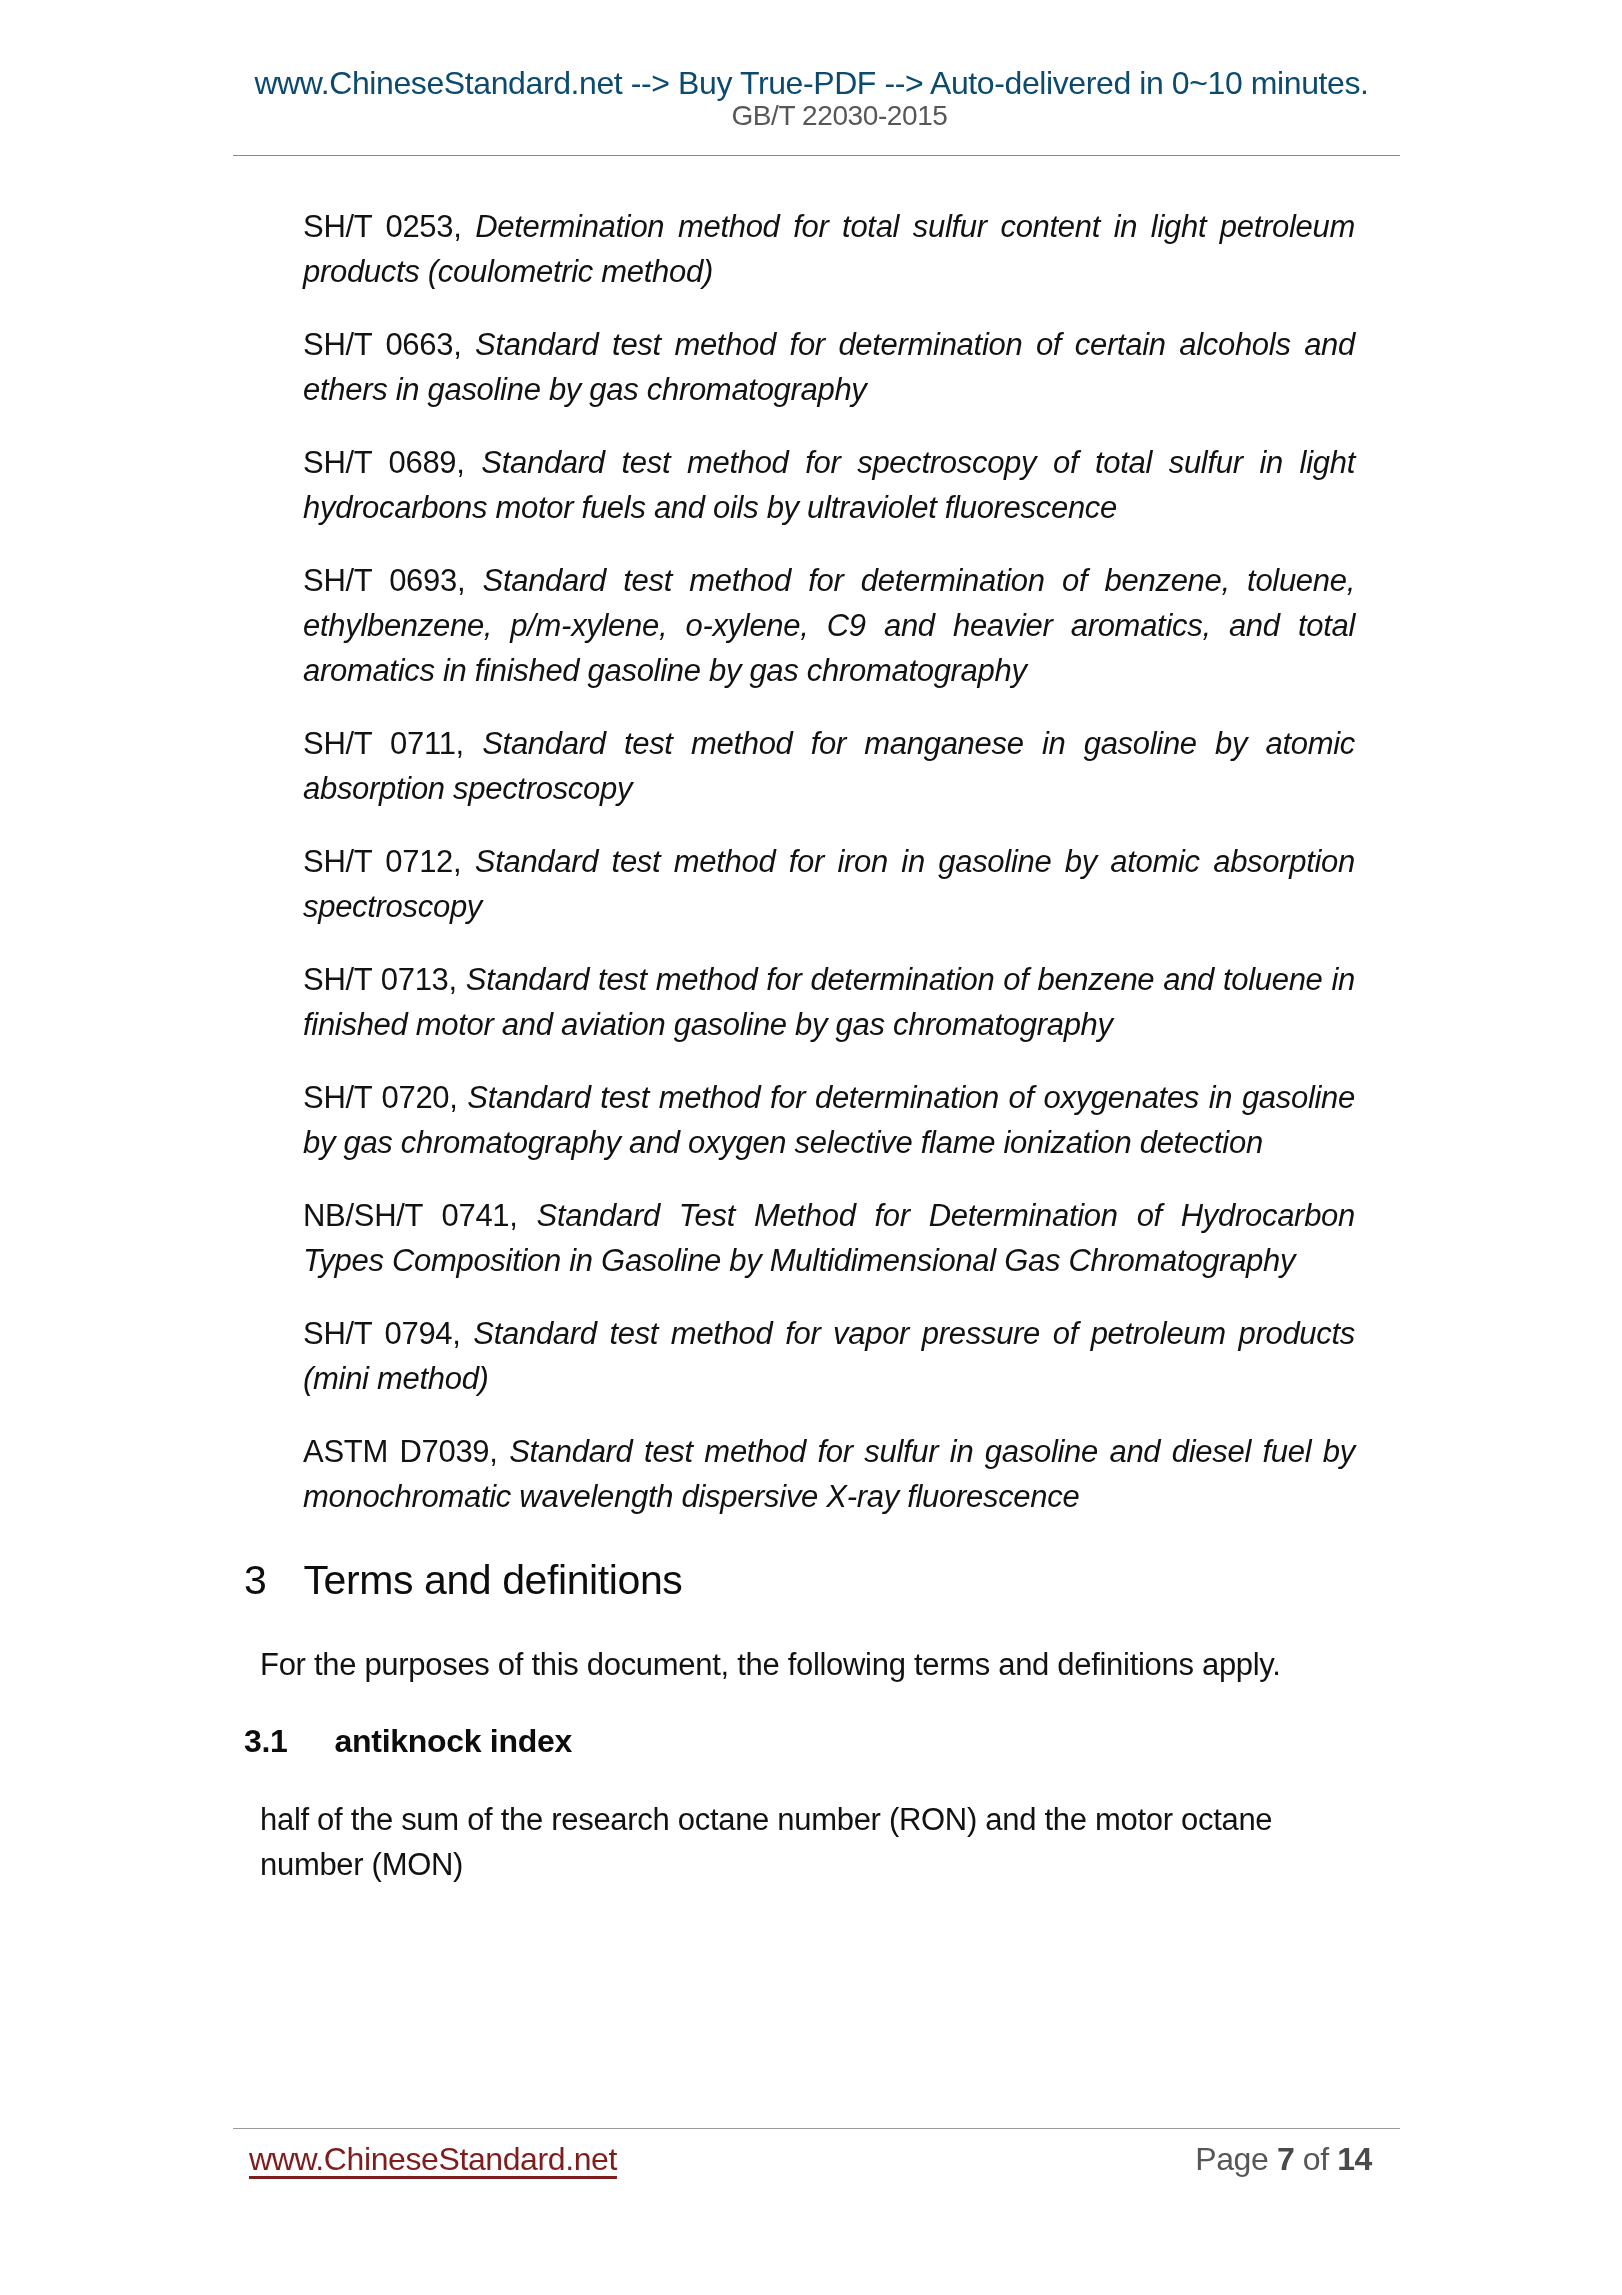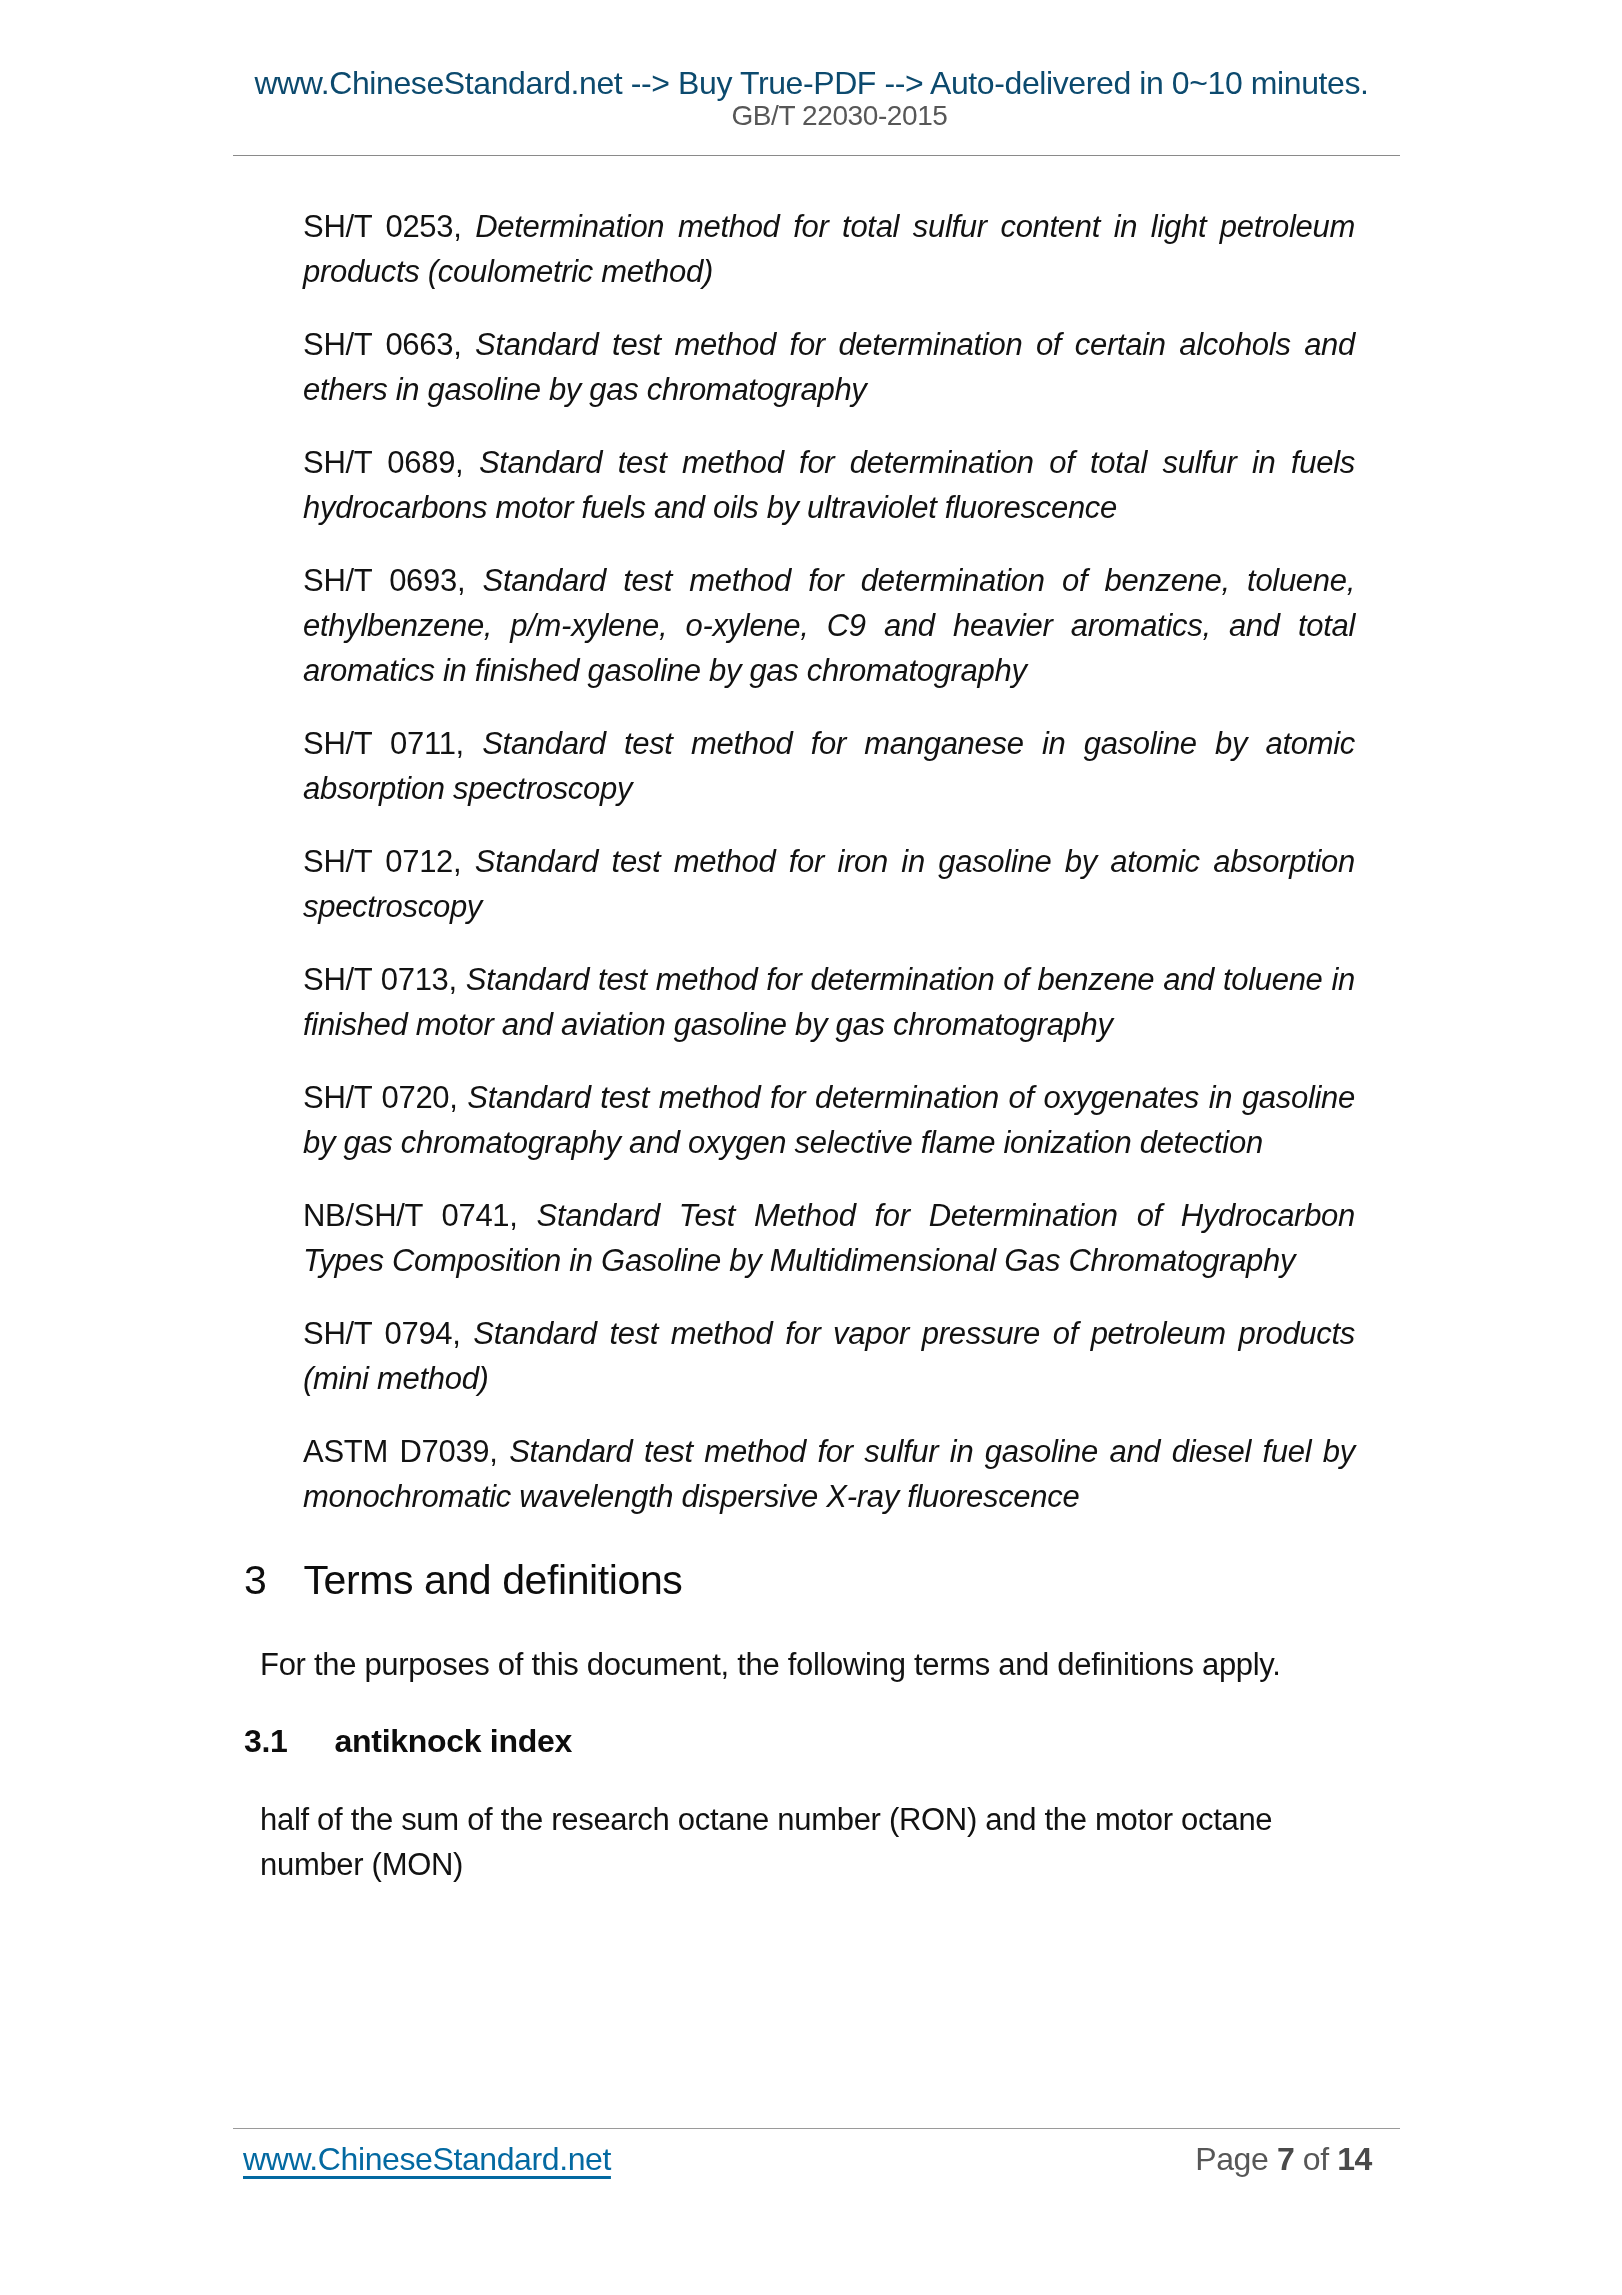--- a/index.html
+++ b/index.html
@@ -57,23 +57,23 @@
   h3.term-heading {
     margin: 33px 0 0 0;
     font-size: 32px; line-height: 42px; letter-spacing: -0.3px;
     font-weight: bold; color: #0d0d0d;
   }
   h3.term-heading .term-title { margin-left: 47px; }
   .definition { margin-top: 35px; max-width: 1127px; }
 
   
   .footer-site {
-    position: absolute; top: 2141px; left: 243px;
+    position: absolute; top: 2141px; left: 249px;
     font-size: 32px; letter-spacing: -0.4px;
-    color: #0369a1;
+    color: #7f1d1d;
     text-decoration: underline;
     text-decoration-thickness: 2.5px;
     text-underline-offset: 5.8px;
     cursor: pointer;
   }
   .footer-page {
     position: absolute; top: 2141px; right: 251px;
     font-size: 32px; letter-spacing: -0.4px;
     color: #575757;
   }
@@ -88,21 +88,21 @@
   <div class="hdr-line2">GB/T 22030-2015</div>
   <div class="rule rule-top"></div>
 
   <main class="content">
 
     <p class="ref"><span class="ref-code">SH/T 0253,</span> <span class="ref-title">Determination method for total sulfur content in light petroleum products (coulometric method)</span></p>
 
 
     <p class="ref"><span class="ref-code">SH/T 0663,</span> <span class="ref-title">Standard test method for determination of certain alcohols and ethers in gasoline by gas chromatography</span></p>
 
-    <p class="ref"><span class="ref-code">SH/T 0689,</span> <span class="ref-title">Standard test method for determination of total sulfur in fuels hydrocarbons motor fuels and oils by ultraviolet fluorescence</span></p>
+    <p class="ref"><span class="ref-code">SH/T 0689,</span> <span class="ref-title">Standard test method for spectroscopy of total sulfur in light hydrocarbons motor fuels and oils by ultraviolet fluorescence</span></p>
 
     <p class="ref"><span class="ref-code">SH/T 0693,</span> <span class="ref-title">Standard test method for determination of benzene, toluene, ethylbenzene, p/m-xylene, o-xylene, C9 and heavier aromatics, and total aromatics in finished gasoline by gas chromatography</span></p>
 
     <p class="ref"><span class="ref-code">SH/T 0711,</span> <span class="ref-title">Standard test method for manganese in gasoline by atomic absorption spectroscopy</span></p>
 
     <p class="ref"><span class="ref-code">SH/T 0712,</span> <span class="ref-title">Standard test method for iron in gasoline by atomic absorption spectroscopy</span></p>
 
     <p class="ref"><span class="ref-code">SH/T 0713,</span> <span class="ref-title">Standard test method for determination of benzene and toluene in finished motor and aviation gasoline by gas chromatography</span></p>
 
     <p class="ref"><span class="ref-code">SH/T 0720,</span> <span class="ref-title">Standard test method for determination of oxygenates in gasoline by gas chromatography and oxygen selective flame ionization detection</span></p>

